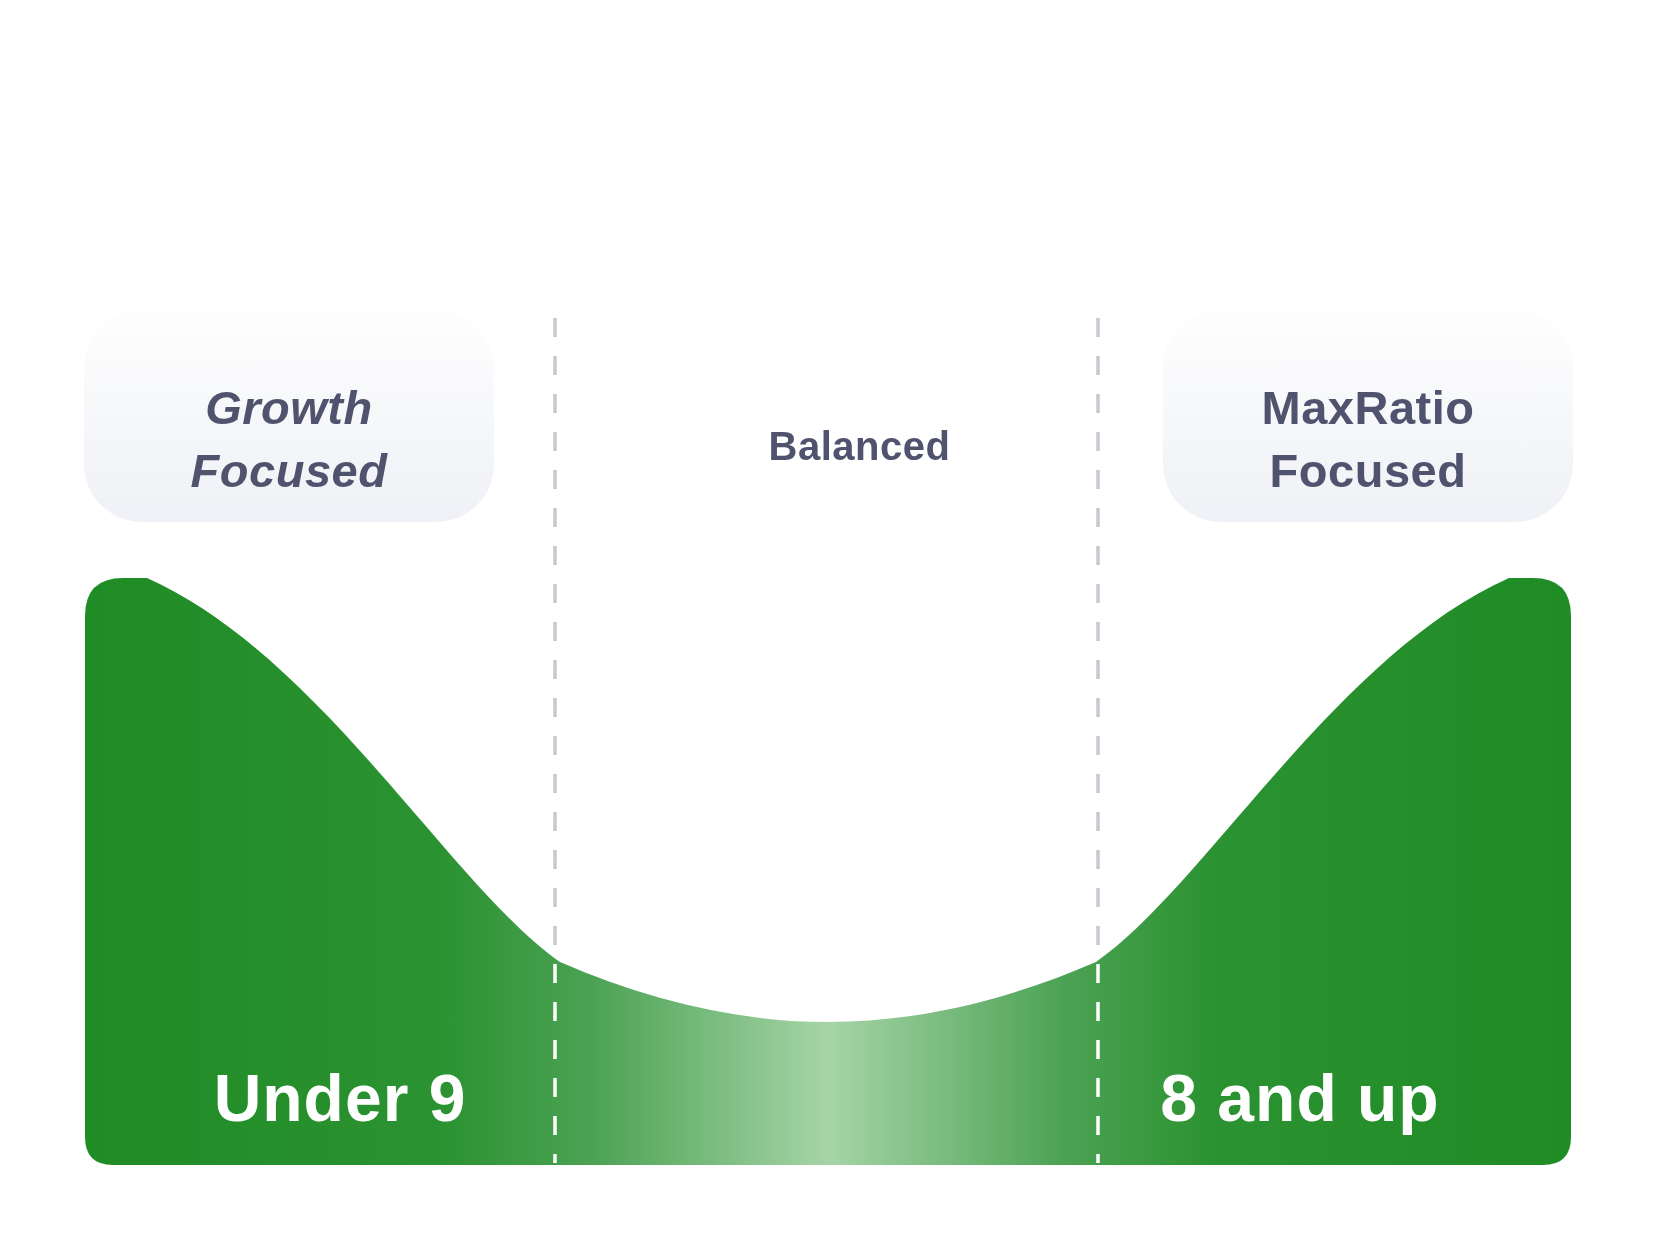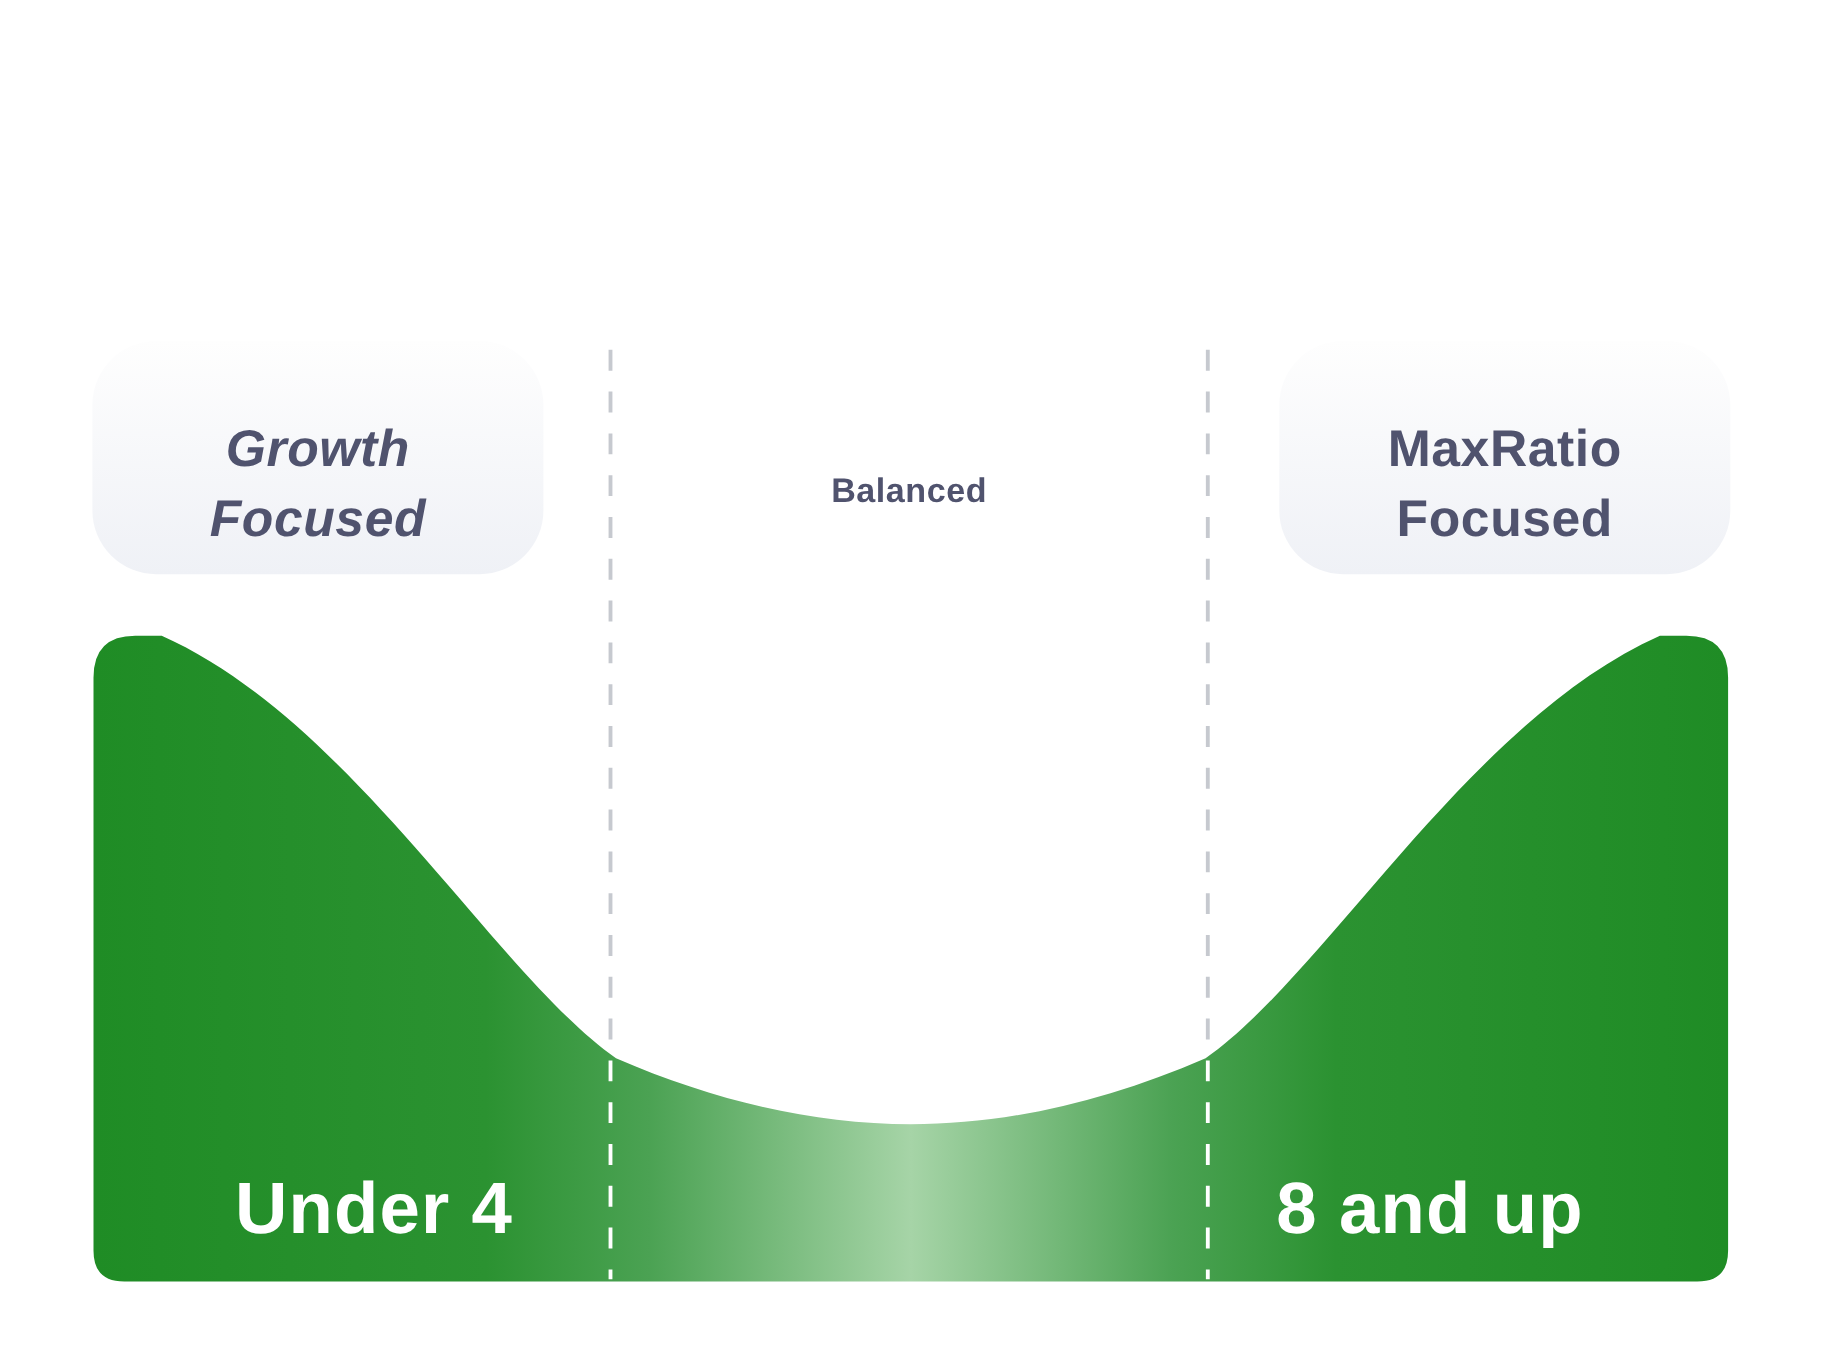--- a/index.html
+++ b/index.html
@@ -47,29 +47,29 @@
     font-size: 47px;
     line-height: 63px;
     font-weight: bold;
     letter-spacing: 0.5px;
     color: var(--label-text, #50536e);
   }
 
   .label-plain {
     position: absolute;
     top: 310px;
-    left: 555px;
+    left: 588px;
     width: 543px;
     height: 212px;
     display: flex;
     align-items: center;
     justify-content: center;
     padding-top: 60px;
     box-sizing: border-box;
-    font-size: 31px;
+    font-size: 40px;
     font-weight: bold;
     letter-spacing: 0.5px;
     color: var(--label-text, #50536e);
   }
 
   .curve-svg {
     position: absolute;
     left: 0;
     top: 0;
     width: 1656px;
@@ -131,16 +131,16 @@
     </g>
 
     <path fill="url(#greenGrad)" d="M 85 1137 V 616 Q 85 578 123 578 H 147 C 320 655 450 885 560 962 C 650 1001 740 1022 828 1022 C 916 1022 1006 1001 1096 962 C 1206 885 1336 655 1509 578 H 1533 Q 1571 578 1571 616 V 1137 Q 1571 1165 1543 1165 H 113 Q 85 1165 85 1137 Z"></path>
 
     <g clip-path="url(#greenClip)" stroke="#ffffff" stroke-width="3.5" stroke-dasharray="19 19" fill="none">
       <line x1="555" y1="318" x2="555" y2="1163"></line>
       <line x1="1098" y1="318" x2="1098" y2="1163"></line>
     </g>
   </svg>
 
-  <div class="range range-left">Under 4</div>
+  <div class="range range-left">Under 9</div>
   <div class="range range-right">8 and up</div>
 
 </div>
 
 </body></html>

